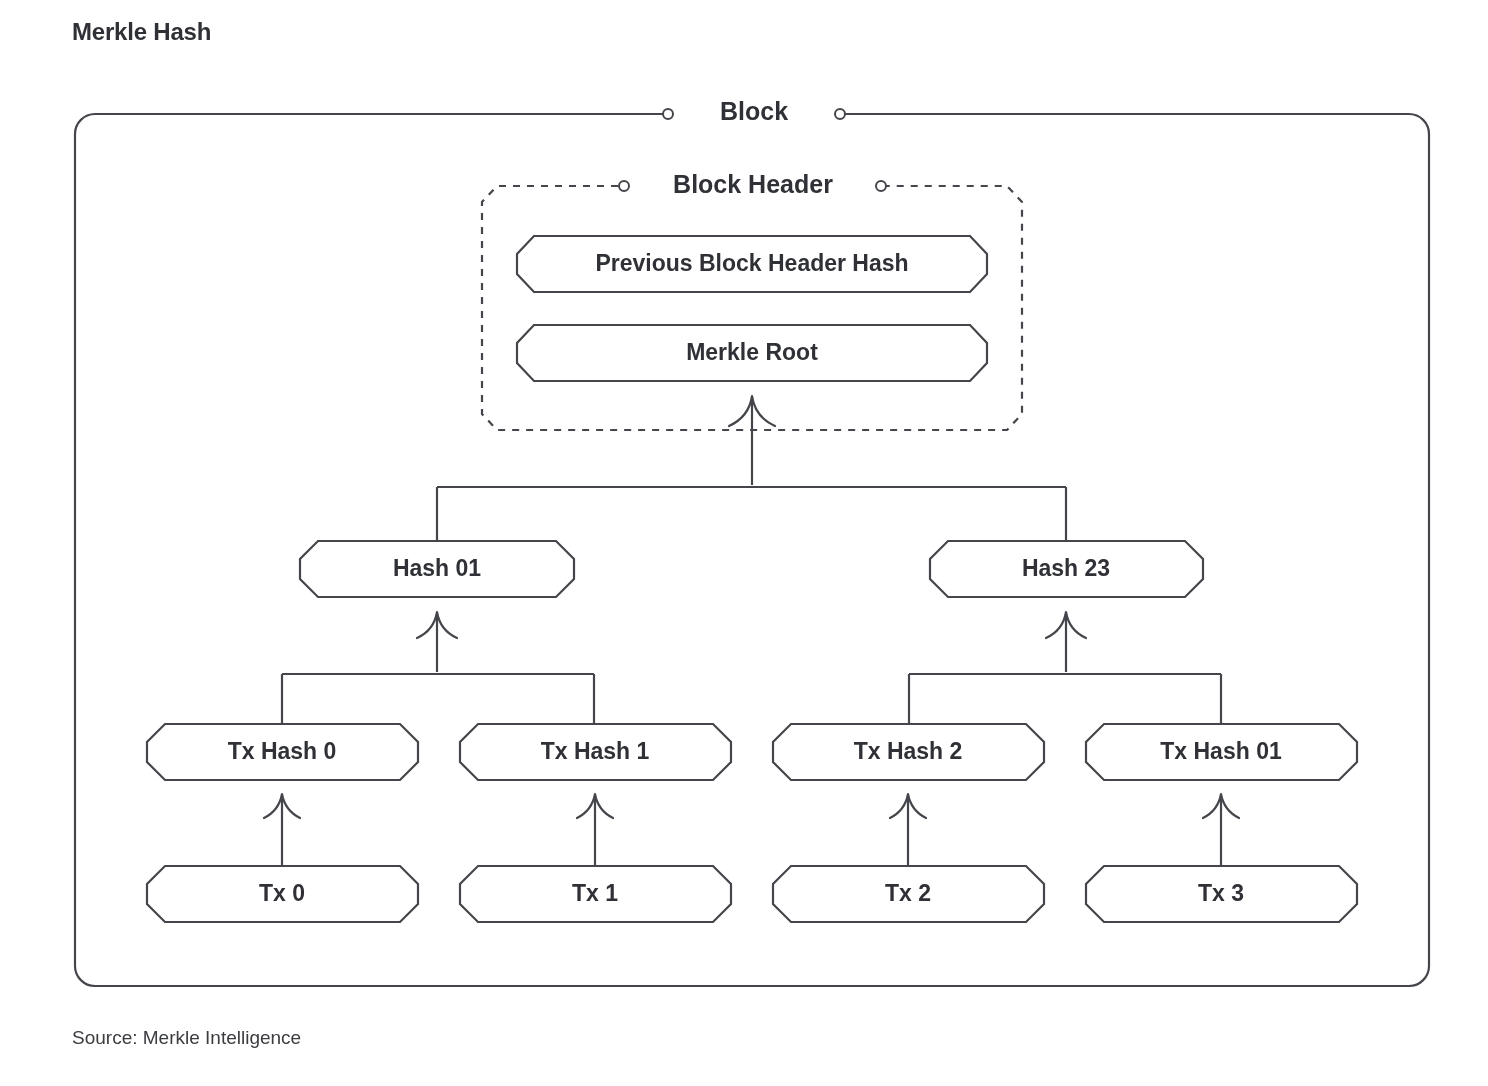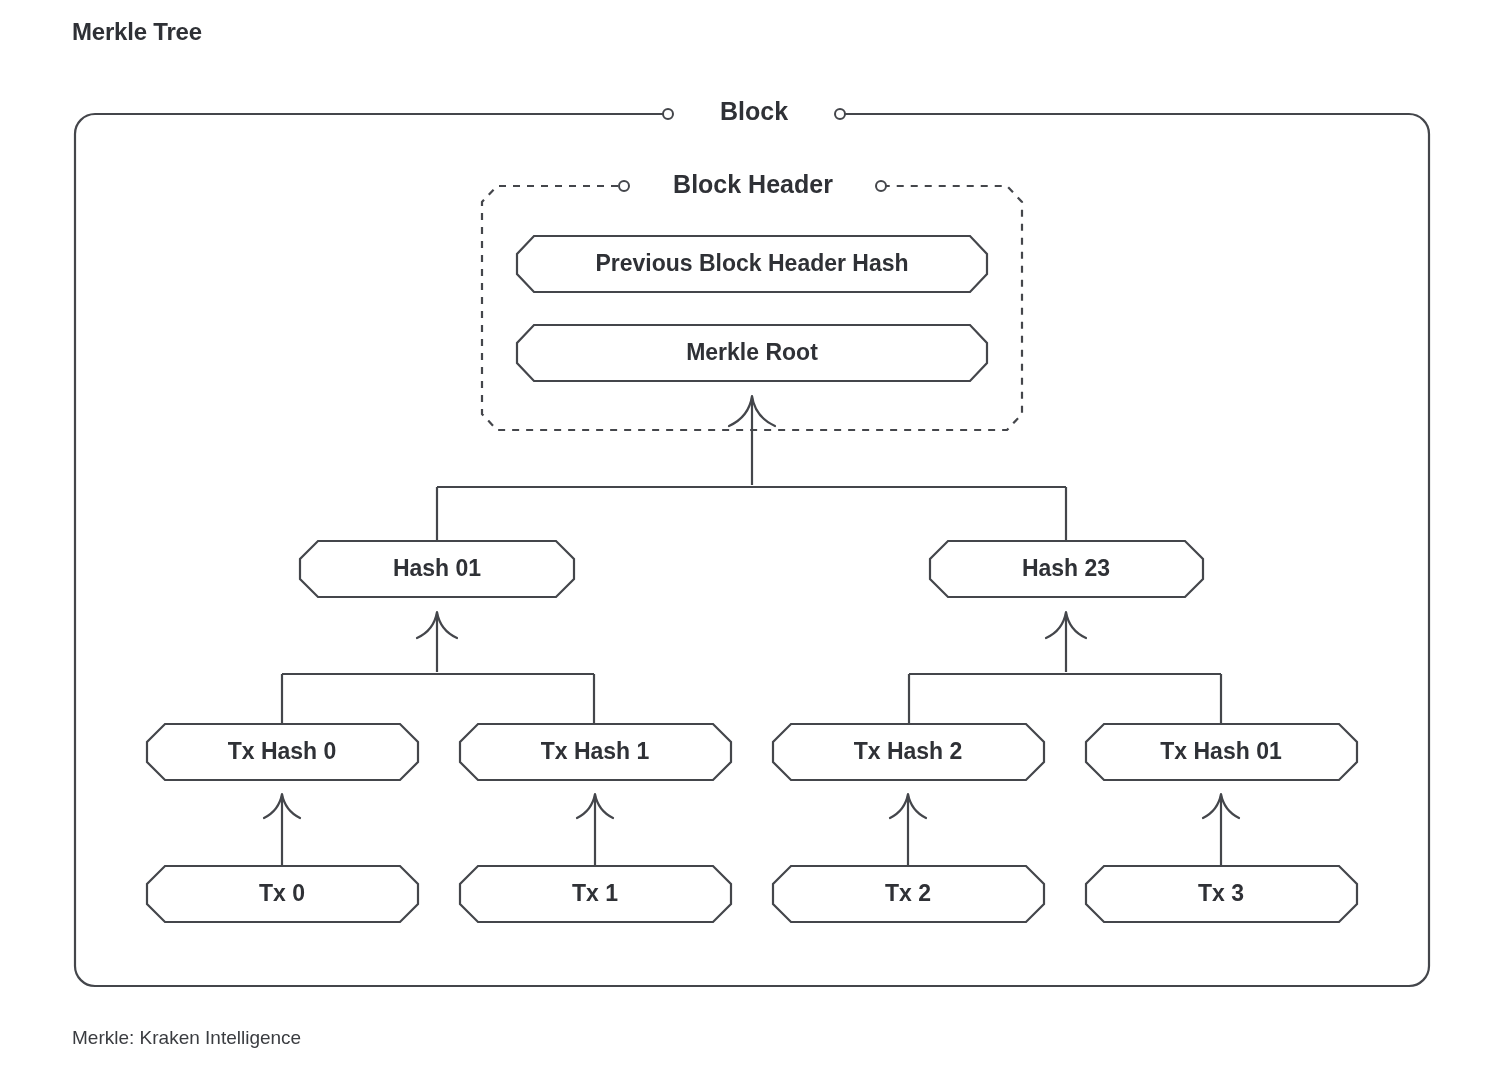--- a/index.html
+++ b/index.html
@@ -82,21 +82,21 @@
   }
   .endcap {
     fill: #ffffff;
     stroke: #44464b;
     stroke-width: 2;
   }
 </style>
 </head>
 <body>
 
-<div id="figure-title">Merkle Tree</div>
+<div id="figure-title">Merkle Hash</div>
 
 <svg id="diagram-svg" width="1488" height="1086" viewBox="0 0 1488 1086">
 
   <path class="container-shape" d="M 663 114
            L 95 114
            A 20 20 0 0 0 75 134
            L 75 966
            A 20 20 0 0 0 95 986
            L 1409 986
            A 20 20 0 0 0 1429 966
@@ -185,13 +185,13 @@
   <text class="node-label" x="595" y="895">Tx 1</text>
 
   <path class="node-shape" d="M 791 866 L 1026 866 L 1044 884 L 1044 904 L 1026 922 L 791 922 L 773 904 L 773 884 Z"></path>
   <text class="node-label" x="908" y="895">Tx 2</text>
 
   <path class="node-shape" d="M 1104 866 L 1339 866 L 1357 884 L 1357 904 L 1339 922 L 1104 922 L 1086 904 L 1086 884 Z"></path>
   <text class="node-label" x="1221" y="895">Tx 3</text>
 
 </svg>
 
-<div id="source-note">Merkle: Kraken Intelligence</div>
+<div id="source-note">Source: Merkle Intelligence</div>
 
 </body></html>

